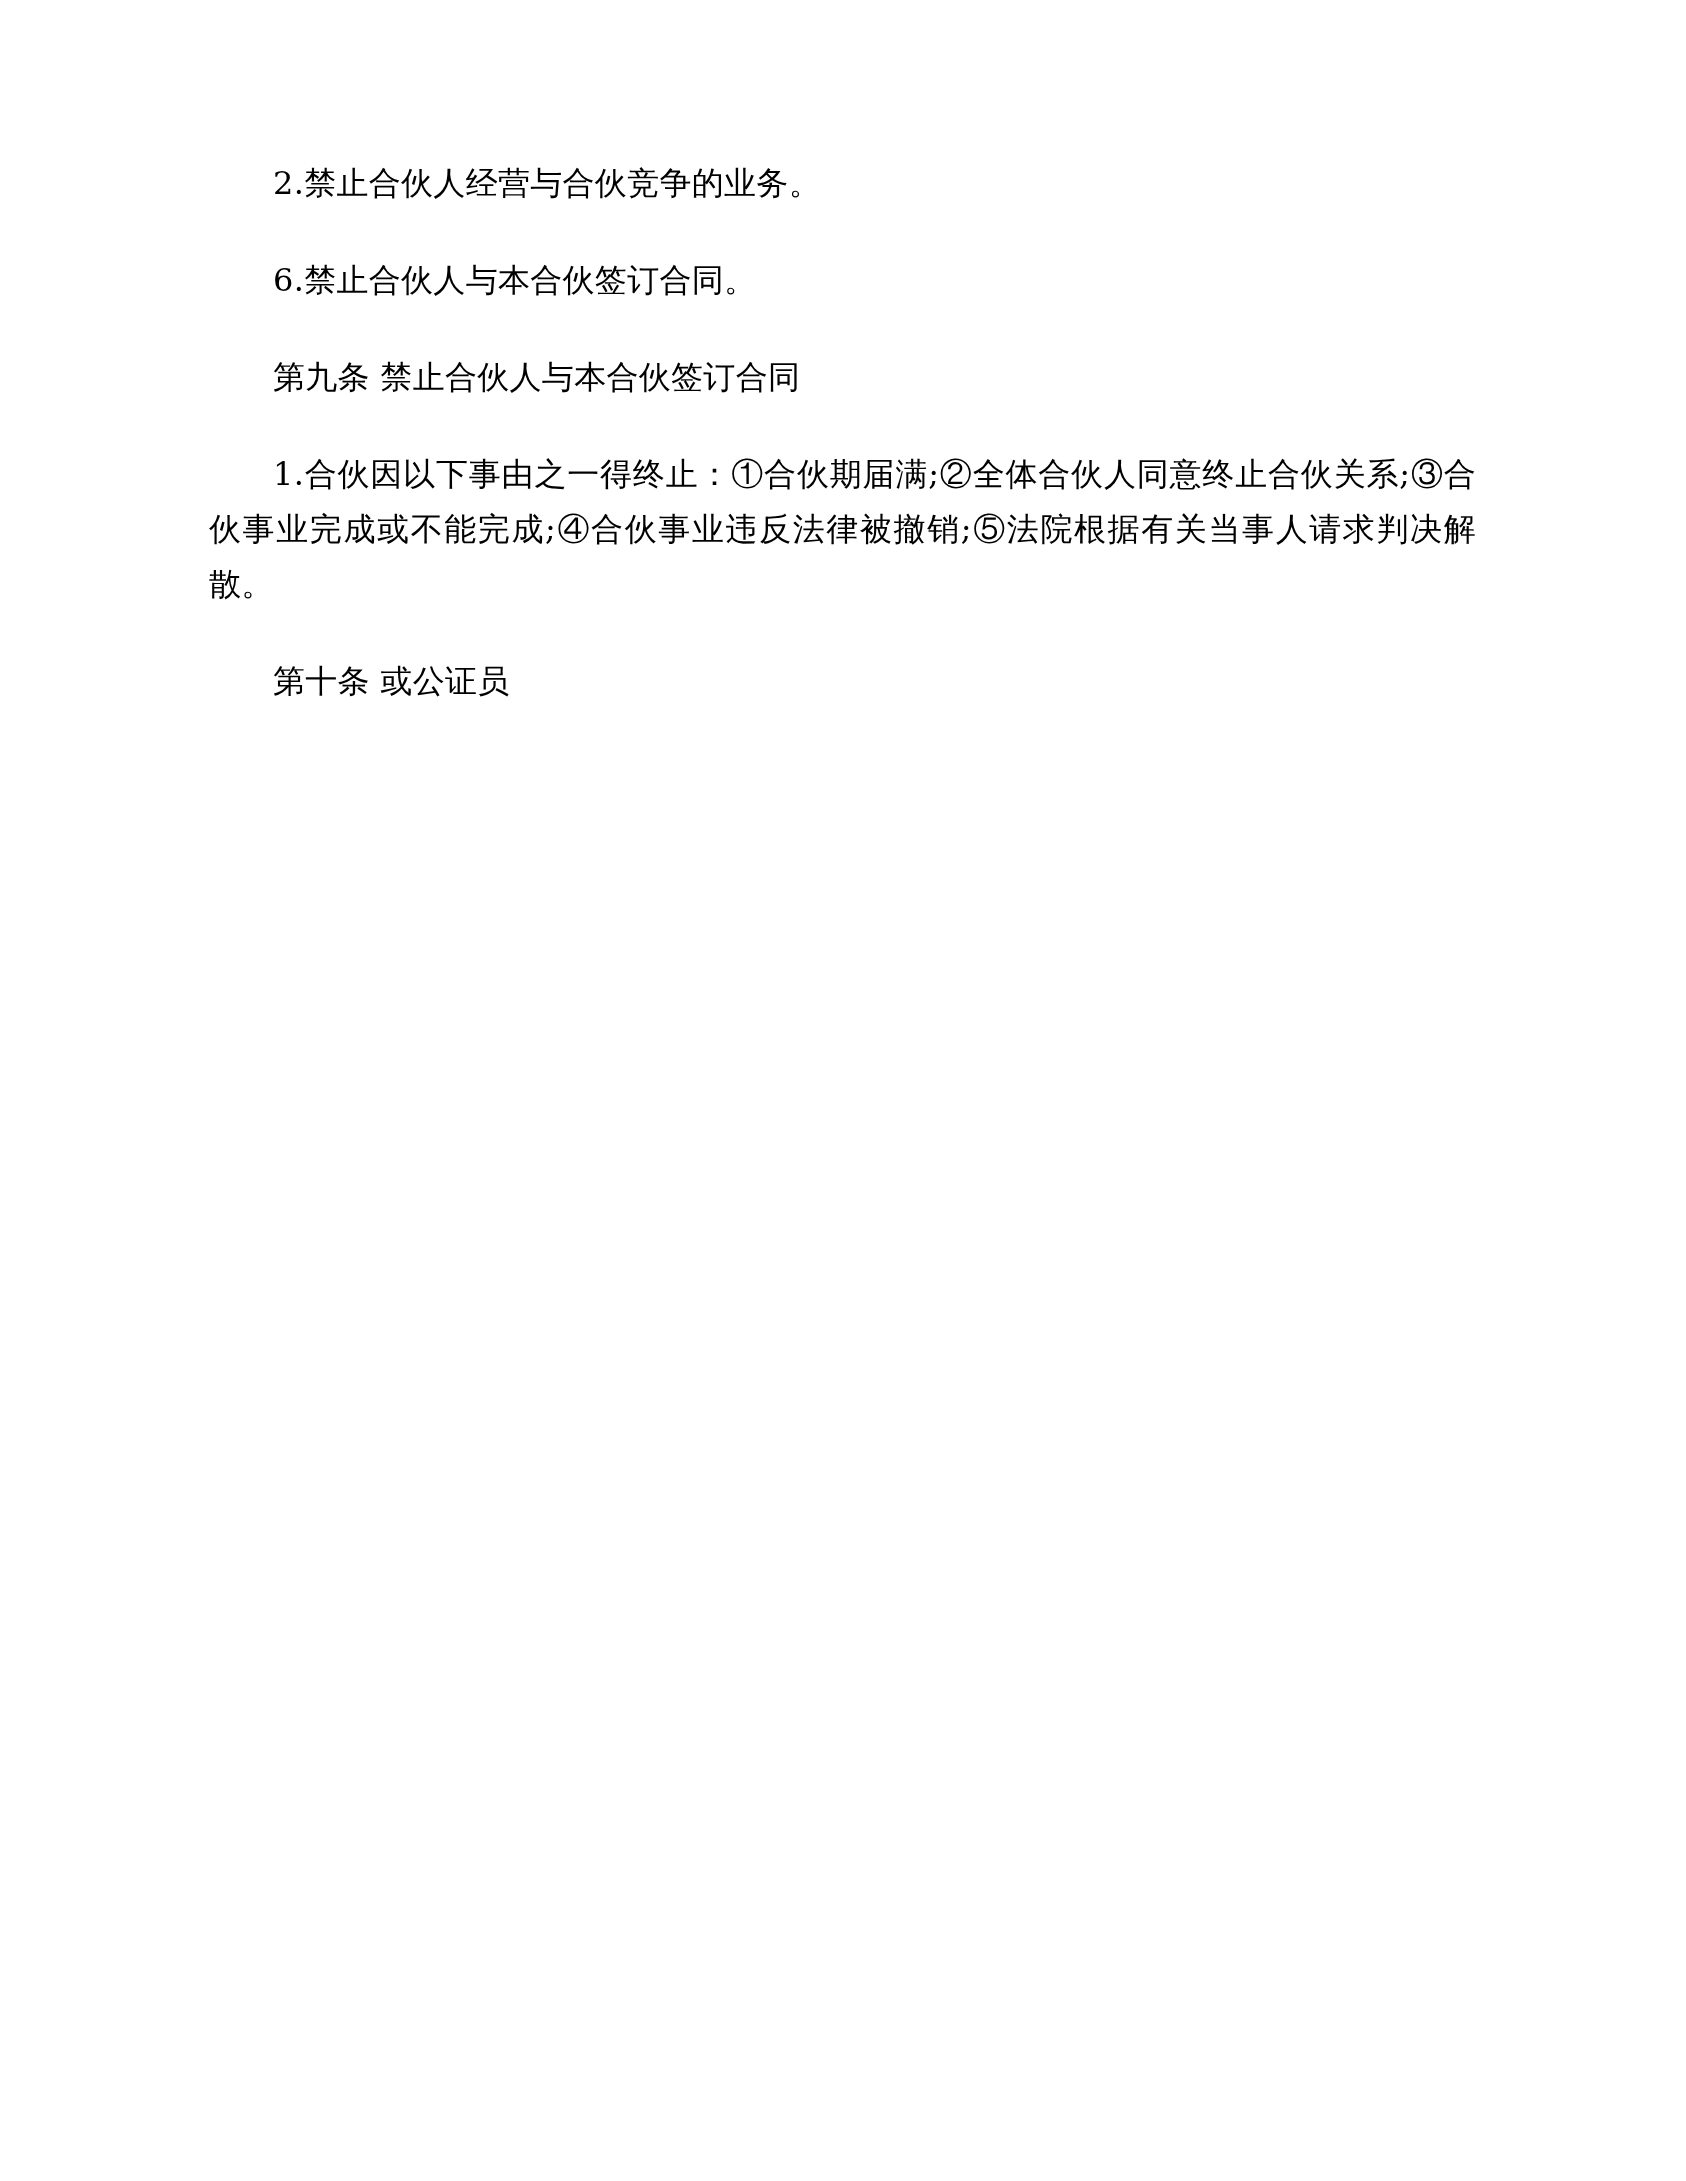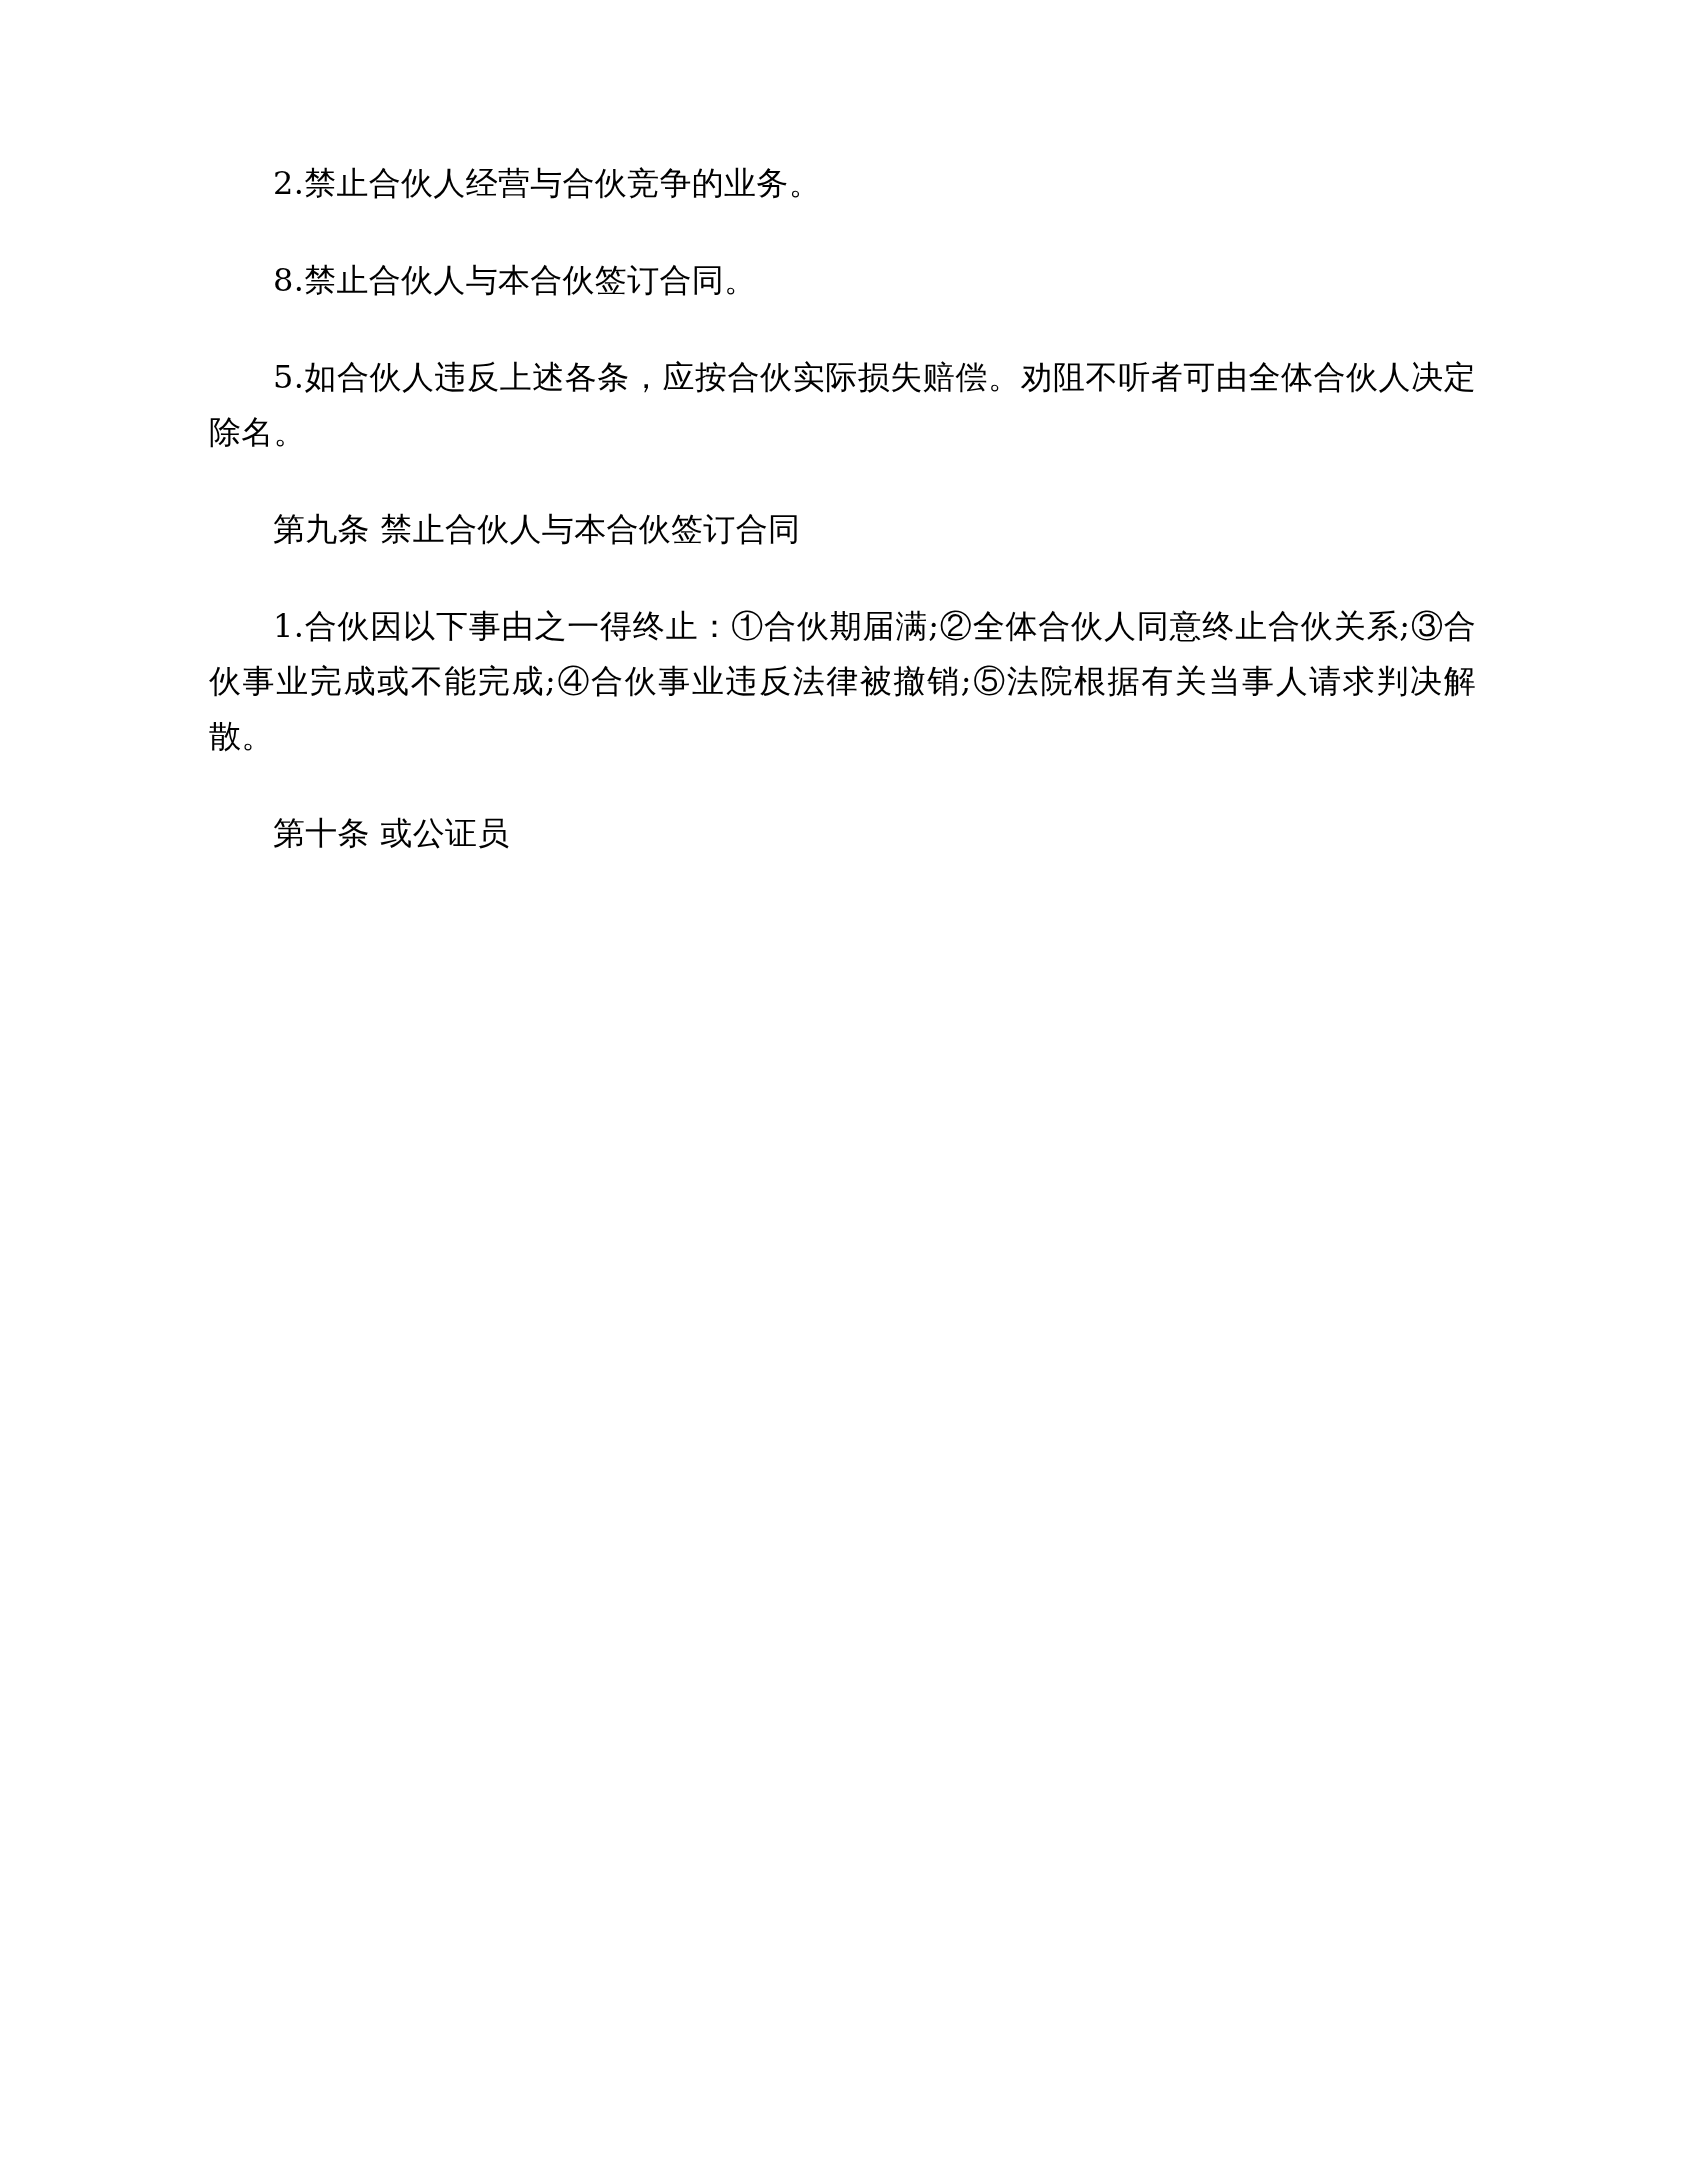--- a/index.html
+++ b/index.html
@@ -43,23 +43,22 @@
 </style>
 </head>
 <body>
 
 <div class="page">
   <div class="doc-body">
 
     <p class="para">2.禁止合伙人经营与合伙竞争的业务。</p>
 
 
-    <p class="para">8.禁止合伙人与本合伙签订合同。</p>
+    <p class="para">6.禁止合伙人与本合伙签订合同。</p>
 
-    <p class="para">5.如合伙人违反上述各条，应按合伙实际损失赔偿。劝阻不听者可由全体合伙人决定除名。</p>
 
     <p class="para">第九条 禁止合伙人与本合伙签订合同</p>
 
     <p class="para">1.合伙因以下事由之一得终止：①合伙期届满;②全体合伙人同意终止合伙关系;③合伙事业完成或不能完成;④合伙事业违反法律被撤销;⑤法院根据有关当事人请求判决解散。</p>
 
 
     <p class="para">第十条 或公证员</p>
 
 
 

